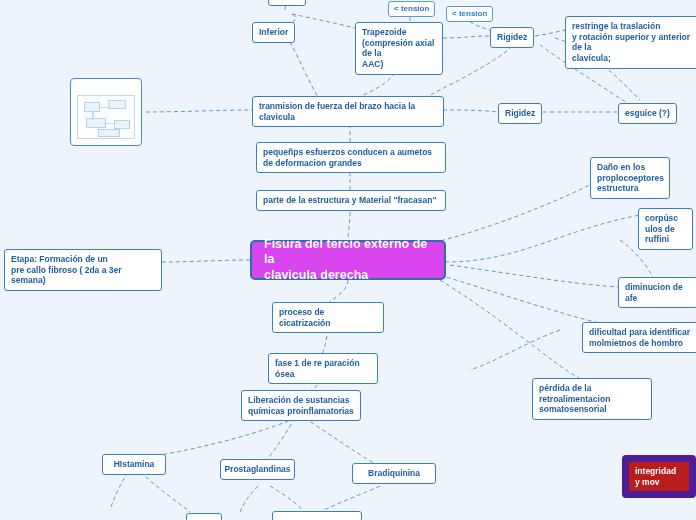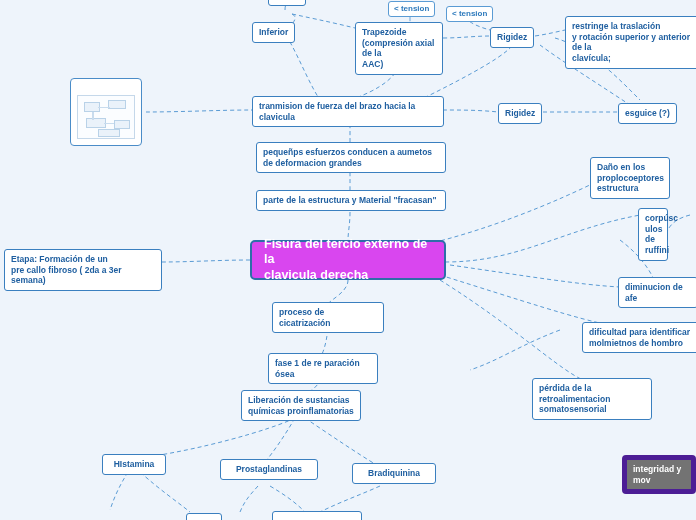--- a/index.html
+++ b/index.html
@@ -43,22 +43,22 @@
   .node.tag{
     background:#ffffff;
     border:1px solid #5a9bd4;
     color:#2f7bbd;
     font-size:8px;
     font-weight:bold;
     padding:2px 5px;
     border-radius:3px;
   }
   .node.orange{
-    background:#737373;
-    border:5px solid #4c1d95;
+    background:#b91c1c;
+    border:7px solid #4c1d95;
     color:#ffffff;
     font-size:8.5px;
     font-weight:bold;
   }
   .node.float{
     background:#ffffff;
     border:1px solid #4a8cc8;
     border-radius:4px;
     padding:0;
     overflow:hidden;
@@ -152,41 +152,41 @@
     </div>
     
   </div>
 
   <div class="node pill" style="left:256px;top:142px;width:190px;display:flex;align-items:center;min-height:30px;">pequeñps esfuerzos conducen a aumetos
 de deformacion grandes</div>
   <div class="node pill" style="left:590px;top:157px;width:80px;">Daño  en los
 proplocoeptores
 estructura</div>
   <div class="node pill" style="left:256px;top:190px;width:190px;display:flex;align-items:center;min-height:20px;justify-content:flex-start;">parte de la estructura y  Material "fracasan"</div>
-  <div class="node pill" style="left:638px;top:208px;width:30px;">corpúsc
+  <div class="node pill" style="left:638px;top:208px;width:55px;">corpúsc
 ulos de
 ruffini</div>
 
   <div class="node pill" style="left:4px;top:249px;width:158px;">Etapa: Formación de un
 pre callo fibroso ( 2da a 3er semana)</div>
   <div class="node center" style="left:250px;top:240px;width:196px;height:40px;">Fisura del tercio externo de la
 clavicula derecha</div>
   <div class="node pill" style="left:618px;top:277px;width:80px;">diminucion de afe</div>
 
   <div class="node pill" style="left:272px;top:302px;width:112px;display:flex;align-items:center;min-height:18px;">proceso de cicatrización</div>
   <div class="node pill" style="left:582px;top:322px;width:118px;">dificultad para identificar
 molmietnos de hombro</div>
   <div class="node pill" style="left:268px;top:353px;width:110px;display:flex;align-items:center;min-height:18px;">fase 1 de re paración ósea</div>
   <div class="node pill" style="left:241px;top:390px;width:120px;">Liberación de sustancias
 químicas proinflamatorias</div>
   <div class="node pill" style="left:532px;top:378px;width:120px;">pérdida de la
 retroalimentacion
 somatosensorial</div>
 
   <div class="node pill" style="left:102px;top:454px;width:64px;display:flex;align-items:center;min-height:18px;justify-content:center;">HIstamina</div>
-  <div class="node pill" style="left:220px;top:459px;width:98px;display:flex;align-items:center;min-height:18px;justify-content:center;">Prostaglandinas</div>
+  <div class="node pill" style="left:220px;top:459px;width:75px;display:flex;align-items:center;min-height:18px;justify-content:center;">Prostaglandinas</div>
   <div class="node pill" style="left:352px;top:463px;width:84px;display:flex;align-items:center;min-height:18px;justify-content:center;">Bradiquinina</div>
   <div class="node orange" style="left:622px;top:455px;width:74px;display:flex;align-items:center;min-height:17px;">integridad  y mov</div>
 
   <div class="node pill" style="left:186px;top:513px;width:36px;height:14px;"></div>
   <div class="node pill" style="left:272px;top:511px;width:90px;height:16px;"></div>
   <div class="node pill" style="left:268px;top:-10px;width:38px;height:16px;"></div>
 </div>
 
 </body></html>

